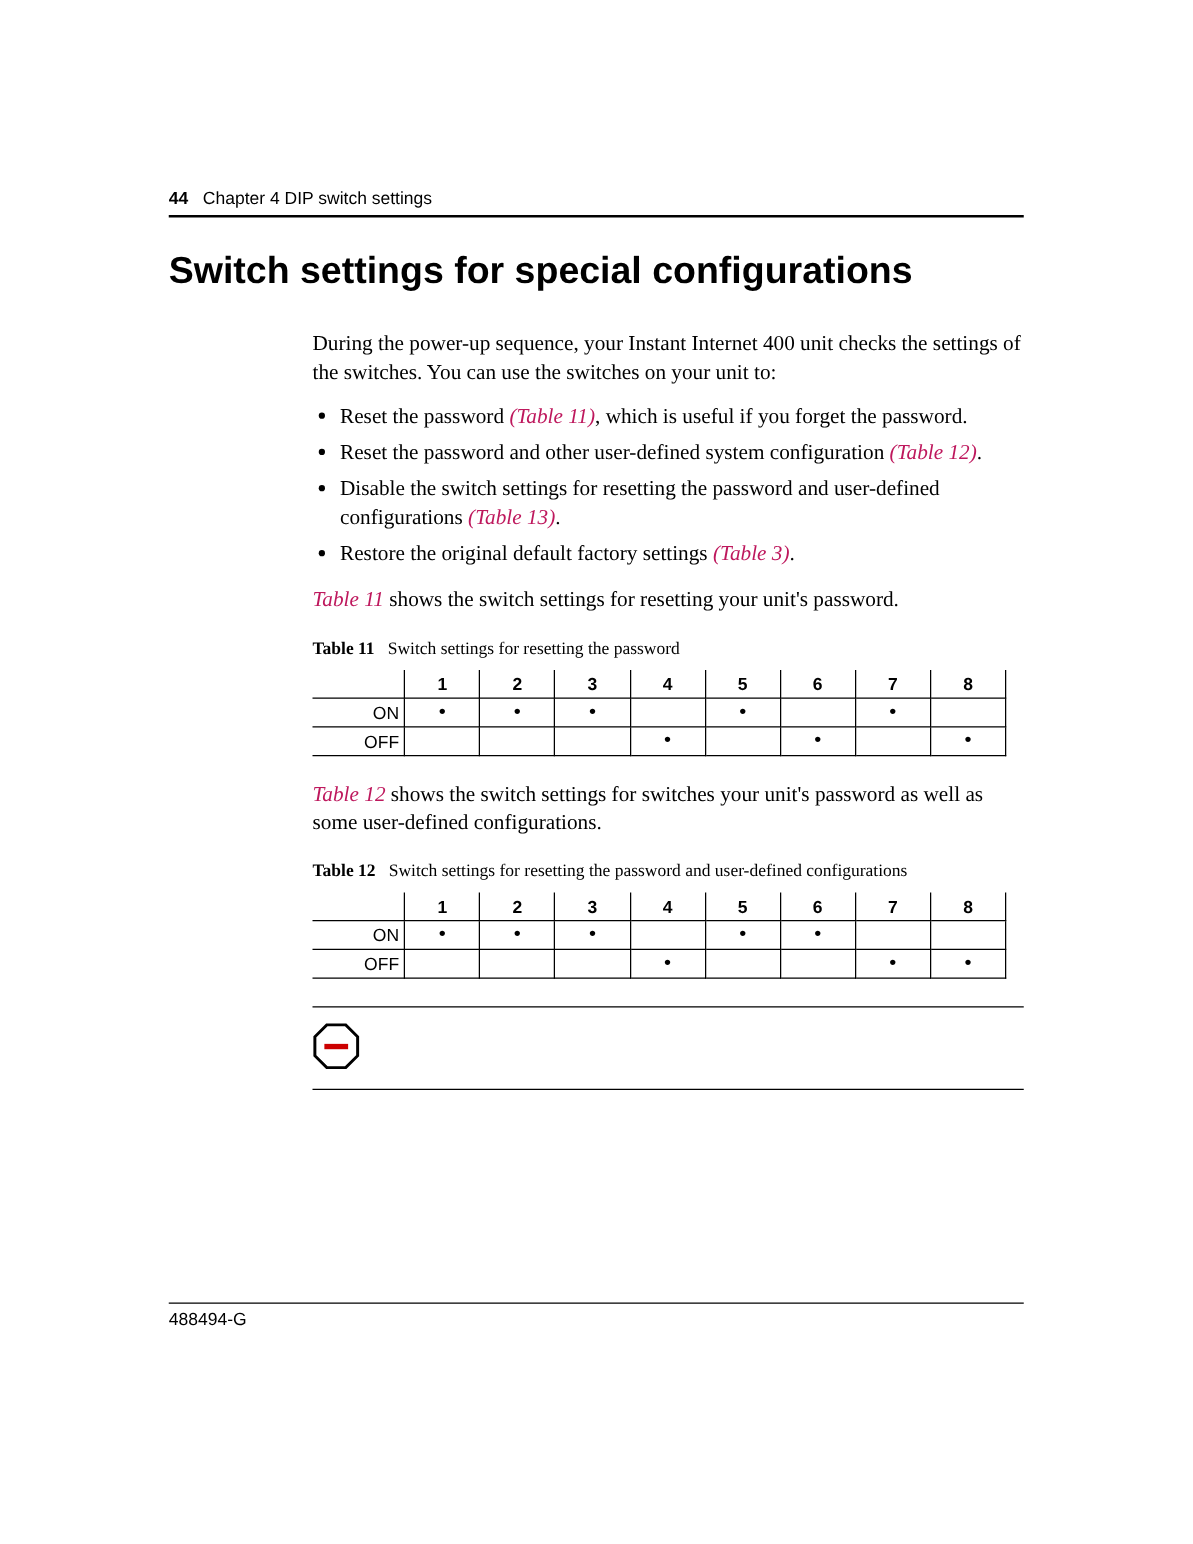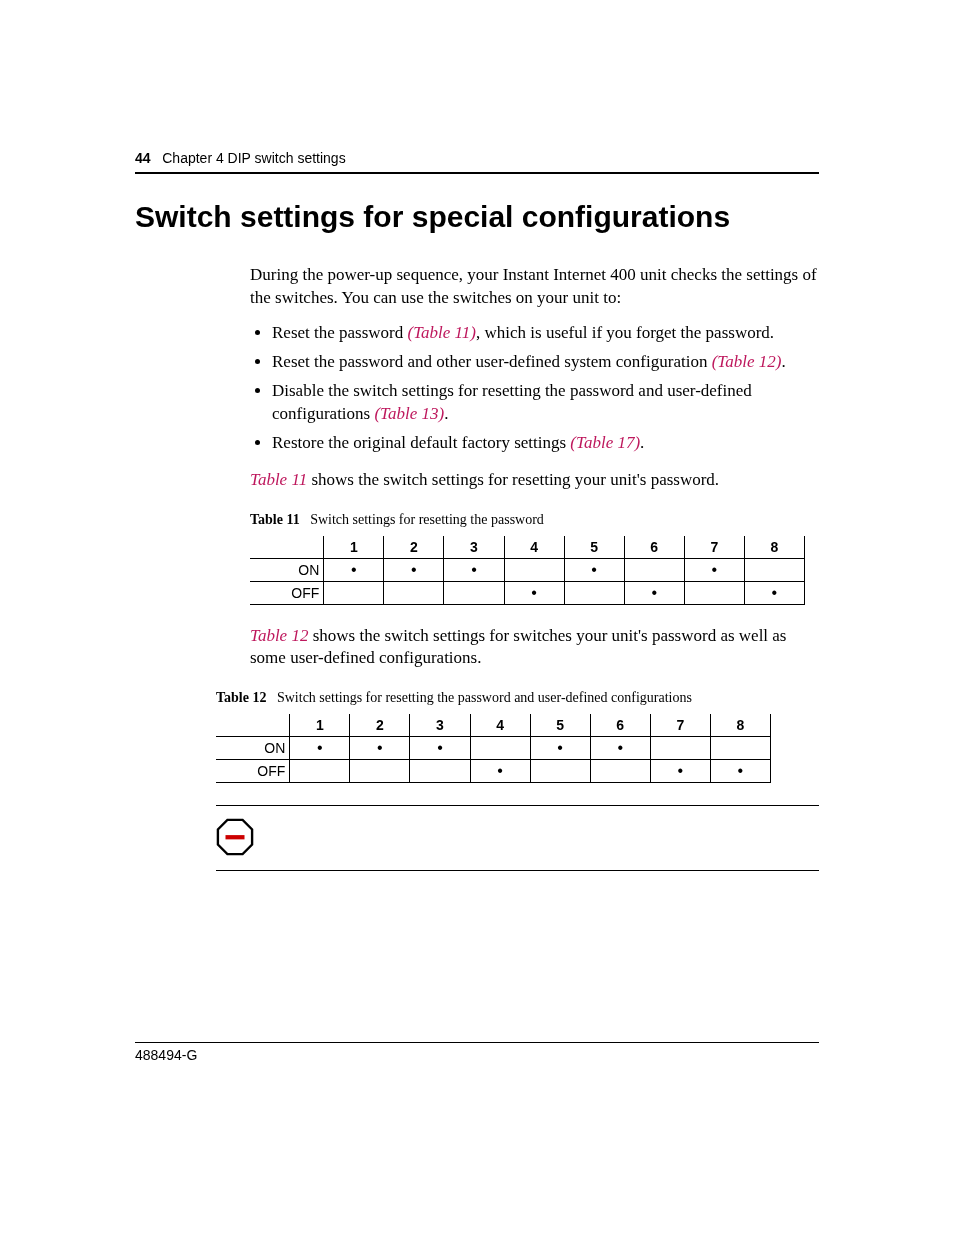--- a/index.html
+++ b/index.html
@@ -30,21 +30,21 @@
   h1.section-title {
     font-family: Arial, Helvetica, sans-serif;
     font-weight: bold;
     font-size: 30px;
     margin: 0 0 30px 0;
   }
   .body-indent {
     margin-left: 115px;
   }
   .body-indent-narrow {
-    margin-left: 81px;
+    margin-left: 115px;
   }
   p.body {
     font-size: 17px;
     line-height: 1.35;
     margin: 0 0 12px 0;
   }
   ul.bullets {
     margin: 0 0 14px 0;
     padding-left: 22px;
   }
@@ -155,21 +155,21 @@
       <li>
         <span>Reset the password </span><span class="link">(Table 11)</span><span>, which is useful if you forget the password.</span>
       </li>
       <li>
         <span>Reset the password and other user-defined system configuration </span><span class="link">(Table 12)</span><span>.</span>
       </li>
       <li>
         <span>Disable the switch settings for resetting the password and user-defined configurations </span><span class="link">(Table 13)</span><span>.</span>
       </li>
       <li>
-        <span>Restore the original default factory settings </span><span class="link">(Table 17)</span><span>.</span>
+        <span>Restore the original default factory settings </span><span class="link">(Table 3)</span><span>.</span>
       </li>
     </ul>
 
     <p class="body">
       <span class="link">Table 11</span><span> shows the switch settings for resetting your unit's password.</span>
     </p>
 
     <div class="table-caption">
       <span class="tnum">Table 11</span>&nbsp;&nbsp;&nbsp;<span>Switch settings for resetting the password</span>
     </div>

